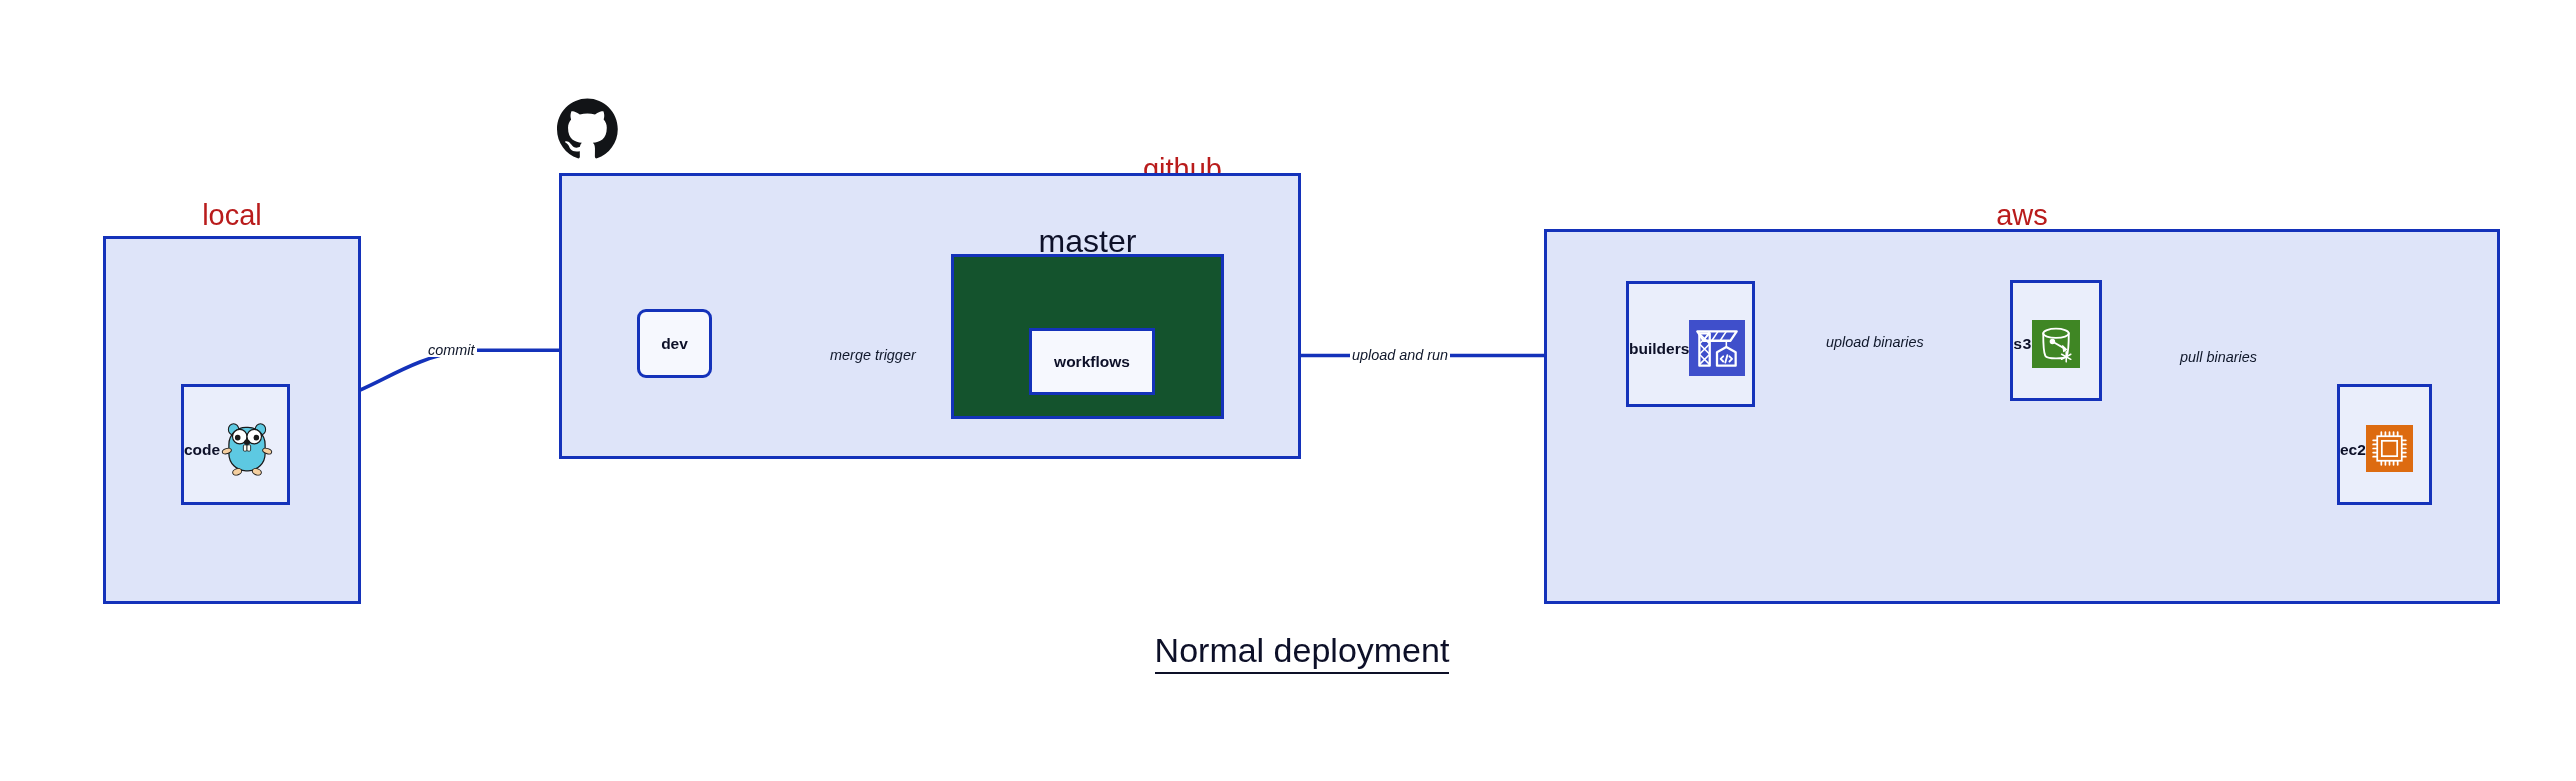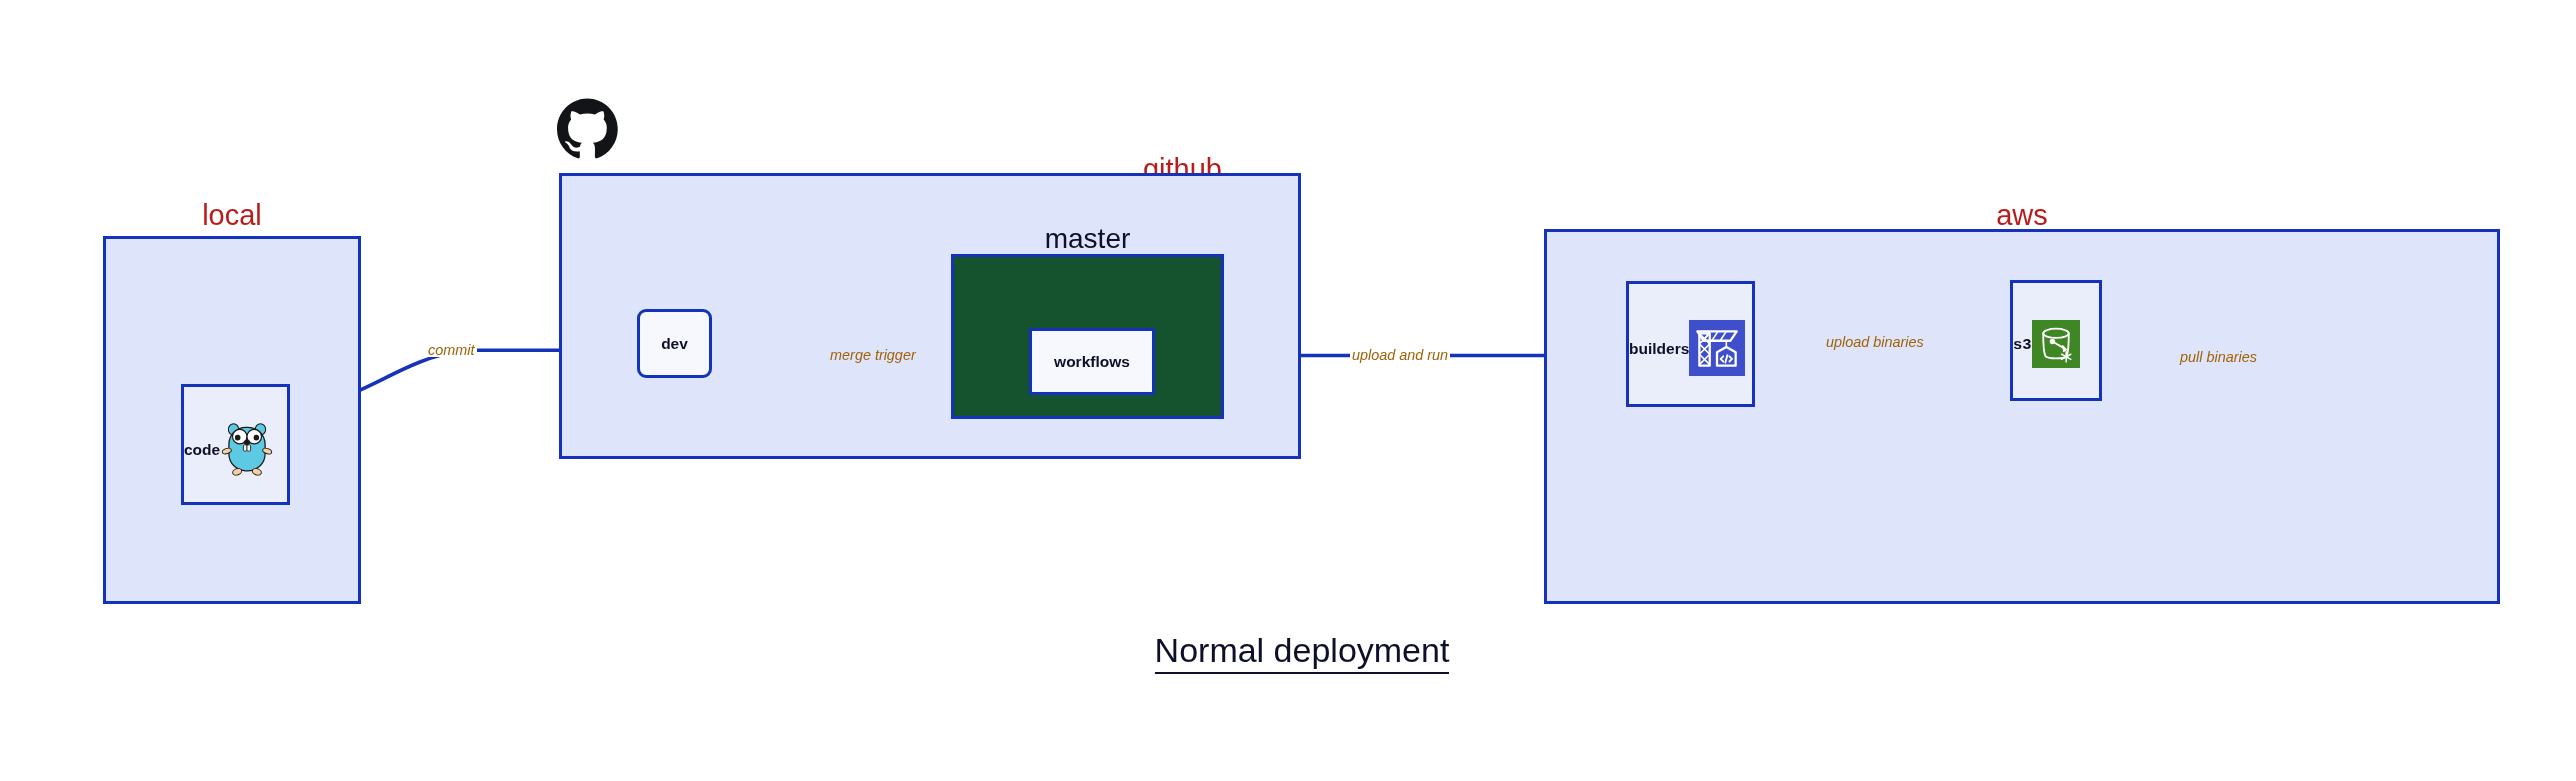--- a/index.html
+++ b/index.html
@@ -36,21 +36,21 @@
   }
 
   
   .subgroup {
     background: #14532d;
     border: 3.1px solid #1432ba;
   }
   .subgroup-label {
     position: absolute;
     color: #0d1028;
-    font-size: 28px;
+    font-size: 32px;
     font-weight: 400;
     line-height: 1;
     white-space: nowrap;
     text-align: center;
   }
 
   
   .leaf {
     background: #eaeefb;
     border: 3.1px solid #1432ba;
@@ -65,21 +65,21 @@
     font-weight: bold;
     line-height: 1;
     white-space: nowrap;
     margin-top: 10.3px;
   }
   .leaf-icon { margin-top: 9.3px; }
 
   
   .edge-label {
     position: absolute;
-    color: #a16207;
+    color: #0f172a;
     font-size: 14.4px;
     font-style: italic;
     line-height: 1;
     white-space: nowrap;
     background: #ffffff;
     padding: 0 2.1px;
   }
   .edge-label.on-group { background: transparent; }
 
   
@@ -256,20 +256,42 @@
             <g stroke-width="3">
               <path d="M67 62 L67 82"></path>
               <path d="M58 67 L76 77"></path>
               <path d="M76 67 L58 77"></path>
             </g>
           </g>
         </svg>
       </div>
     </div>
 
+    <div class="node leaf" style="left:790px; top:152px; width:95px; height:121px;">
+      <div class="leaf-label">ec2</div>
+      <div class="leaf-icon">
+        <svg width="47" height="47" viewBox="0 0 92 92" xmlns="http://www.w3.org/2000/svg">
+          <rect width="92" height="92" fill="#dd6b10"></rect>
+          <g fill="none" stroke="#ffffff" stroke-width="3.4" stroke-linecap="round">
+
+            <rect x="22" y="22" width="48" height="48"></rect>
+
+            <rect x="31" y="31" width="30" height="30"></rect>
+
+            <path d="M30 22 L30 14 M38 22 L38 14 M46 22 L46 14 M54 22 L54 14 M62 22 L62 14"></path>
+
+            <path d="M30 70 L30 78 M38 70 L38 78 M46 70 L46 78 M54 70 L54 78 M62 70 L62 78"></path>
+
+            <path d="M22 30 L14 30 M22 38 L14 38 M22 46 L14 46 M22 54 L14 54 M22 62 L14 62"></path>
+
+            <path d="M70 30 L78 30 M70 38 L78 38 M70 46 L78 46 M70 54 L78 54 M70 62 L78 62"></path>
+          </g>
+        </svg>
+      </div>
+    </div>
 
   </div>
 
   <div class="edge-label" style="left:426px; top:343px;">commit</div>
 
   <div class="edge-label on-group" style="left:828px; top:348px;">merge trigger</div>
 
   <div class="edge-label" style="left:1350px; top:348px;">upload and run</div>
 
   <div class="edge-label on-group" style="left:1824px; top:335px; background:#dee4f9;">upload binaries</div>

